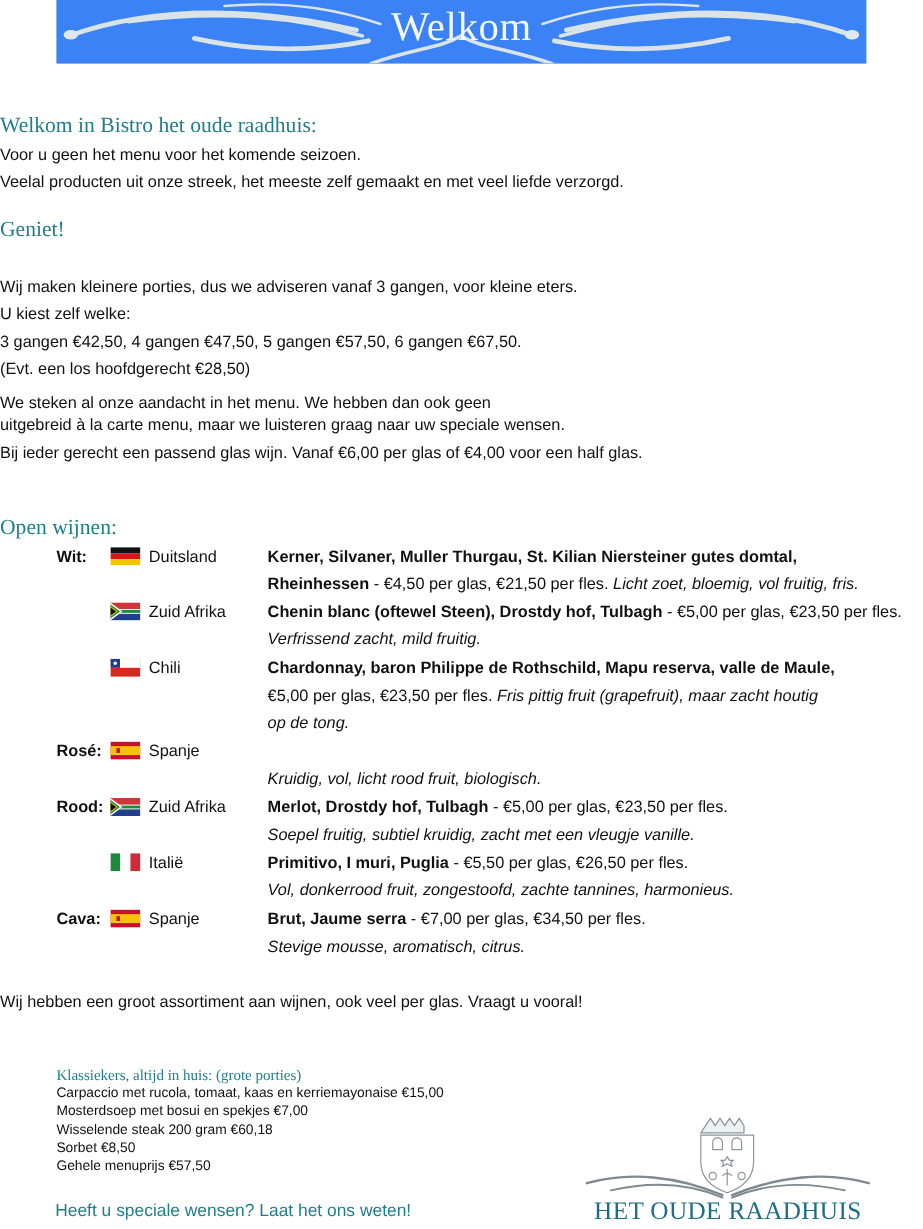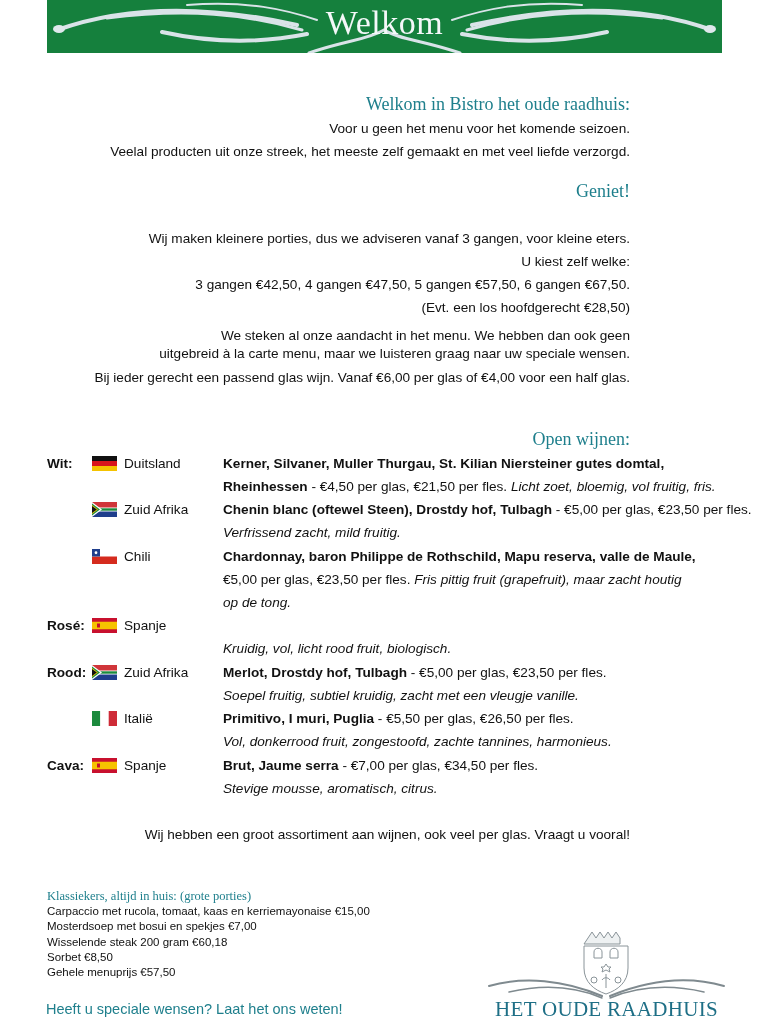--- a/index.html
+++ b/index.html
@@ -1,21 +1,21 @@
 <!DOCTYPE html>
 <html><head>
 <meta charset="utf-8">
 <style>
   html, body { margin:0; padding:0; background:#ffffff; }
   body { width:769px; height:1024px; position:relative; overflow:hidden; font-family:"Liberation Sans", "DejaVu Sans", sans-serif; color:#111; }
-  .banner { position:absolute; left:47px; top:0; width:675px; height:53px; background:#15803d; overflow:hidden; }
+  .banner { position:absolute; left:47px; top:0; width:675px; height:53px; background:#3b82f6; overflow:hidden; }
   .banner svg { position:absolute; left:0; top:0; }
   .banner-title { position:absolute; left:0; right:0; top:4px; text-align:center; font-family:"Liberation Serif", serif; font-size:34px; color:#f4f8f9; letter-spacing:0.5px; }
   .serif-teal { font-family:"Liberation Serif", serif; color:#1e7f8c; }
-  .c { position:absolute; left:0; width:630px; text-align:right; font-size:14px; line-height:23px; }
+  .c { position:absolute; left:0; width:630px; text-align:left; font-size:14px; line-height:23px; }
   .h1 { font-size:18px; }
   .body-line { font-size:13.6px; }
   .wine { position:absolute; left:0; width:769px; font-size:13.6px; }
   .row { position:absolute; left:0; height:23px; line-height:23px; width:643px; }
   .cat { position:absolute; left:47px; font-weight:bold; }
   .flag { position:absolute; left:92px; top:4px; width:25px; height:15px; }
   .country { position:absolute; left:124px; }
   .desc { position:absolute; left:198px; white-space:nowrap;margin-left:25px; }
   b { font-weight:bold; }
   i { font-style:italic; }

